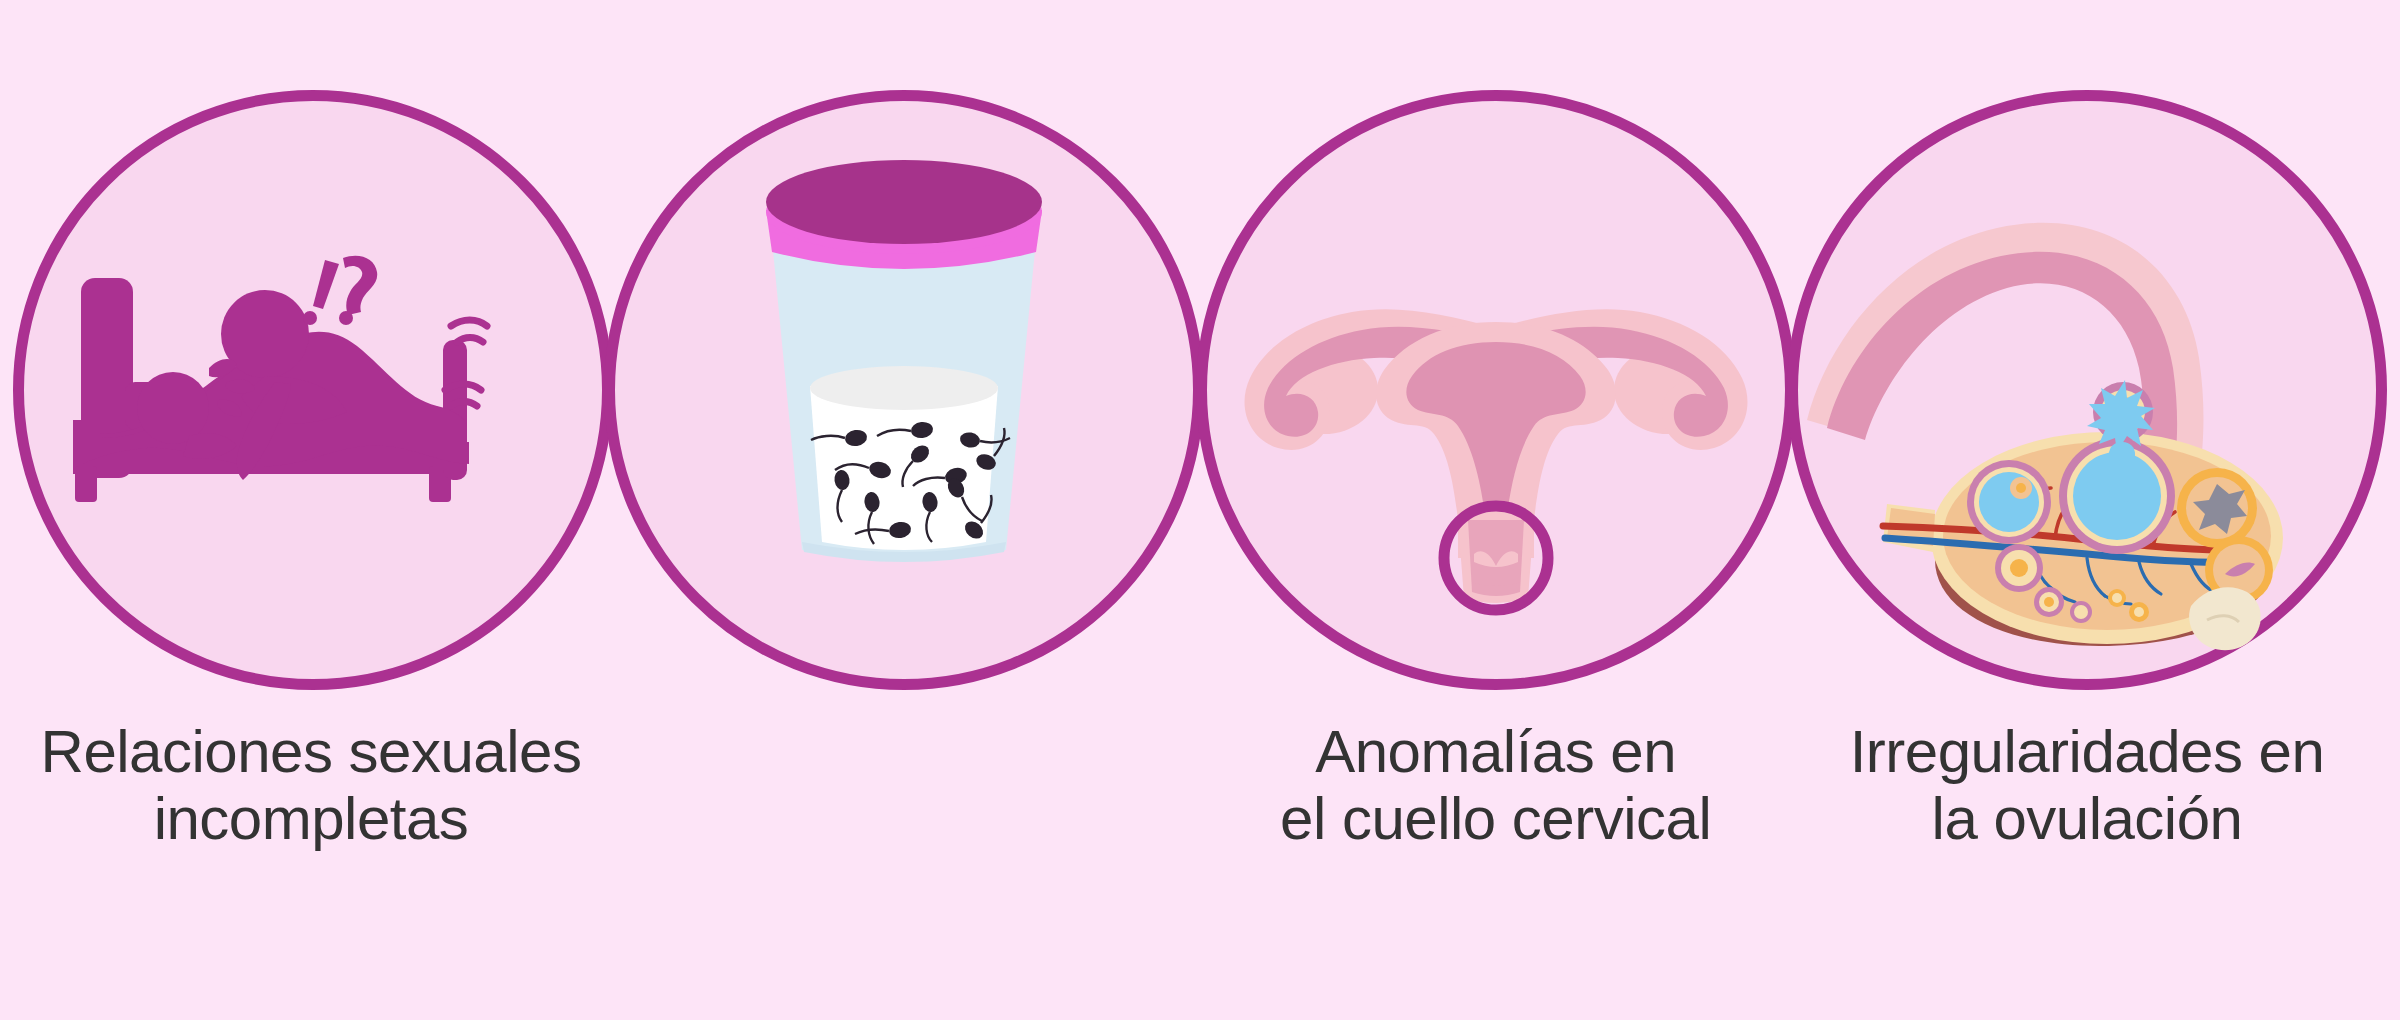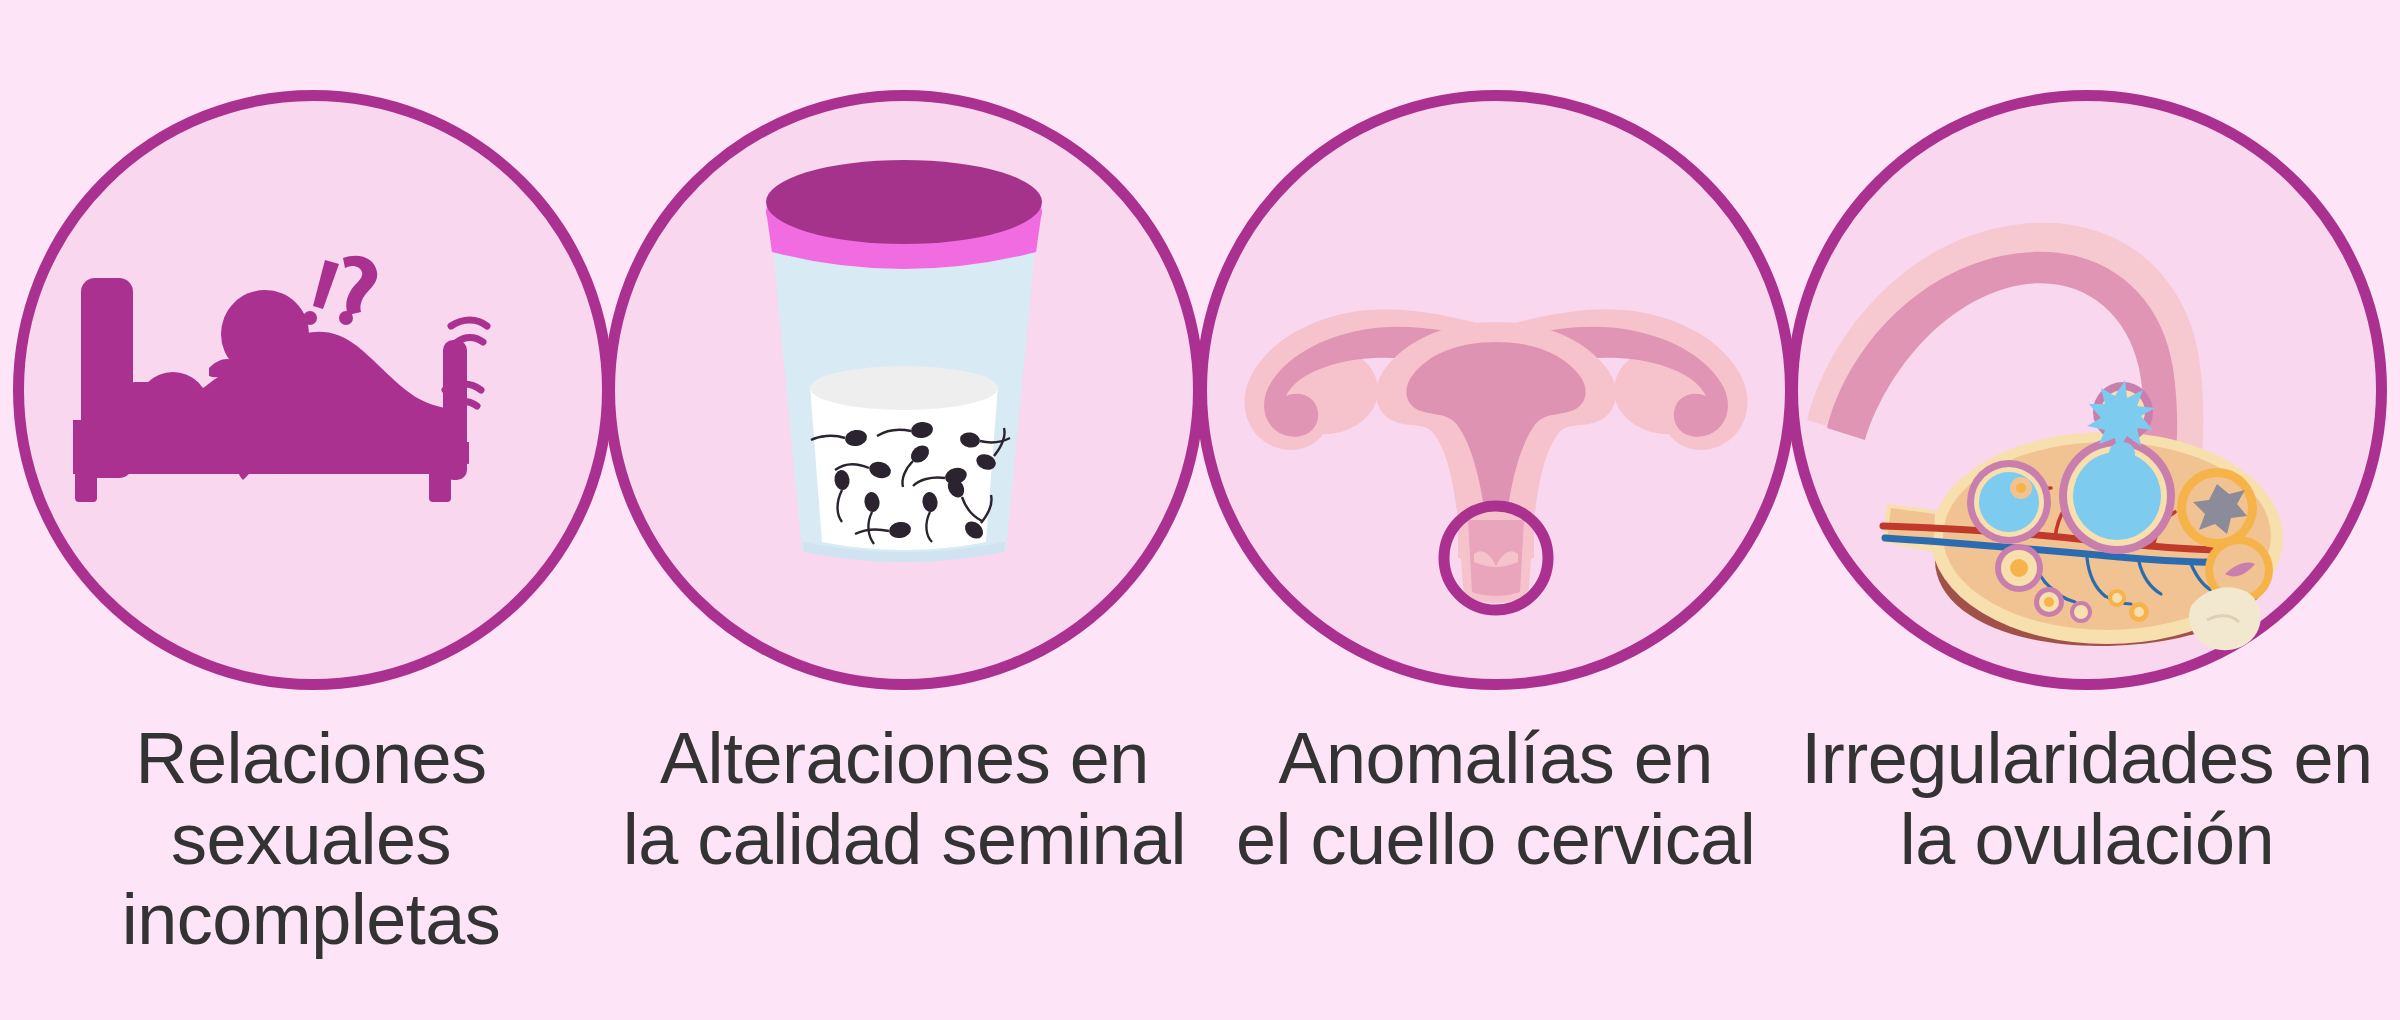--- a/index.html
+++ b/index.html
@@ -77,21 +77,21 @@
     height: 100%;
     display: block;
   }
 
   
   .caption {
     margin-top: 28px;
     width: 620px;
     text-align: center;
     color: #333333;
-    font-size: 72px;
+    font-size: 60px;
     line-height: 1.12;
     letter-spacing: -0.5px;
     font-family: "Liberation Sans", "DejaVu Sans", sans-serif;
     font-weight: 400;
     white-space: pre-line;
   }
 
   .card-1 .caption { margin-left: -4px; }
   .card-2 .caption { margin-left: 0px; }
   .card-3 .caption { margin-left: 0px; }
@@ -259,22 +259,20 @@
 
             <path d="M198 452 Q300 472 402 452 L400 462 Q300 482 200 462 Z" fill="#cfe3f0"></path>
 
             <path d="M162 120 L438 120 L432 162 Q300 196 168 162 Z" fill="#f06ce0"></path>
             <ellipse cx="300" cy="122" rx="138" ry="42" fill="#f06ce0"></ellipse>
 
             <ellipse cx="300" cy="112" rx="138" ry="42" fill="#a6338b"></ellipse>
           </svg>
         </div>
       </div>
-      <div class="caption">Alteraciones en
-la calidad seminal</div>
     </div>
 
     <div class="card card-4">
       <div class="medallion">
         <div class="ring"></div>
         <div class="art">
           <svg viewBox="0 0 600 600" xmlns="http://www.w3.org/2000/svg">
 
             <ellipse cx="128" cy="300" rx="54" ry="44" fill="#f6c3cc"></ellipse>
             <ellipse cx="472" cy="300" rx="54" ry="44" fill="#f6c3cc"></ellipse>

